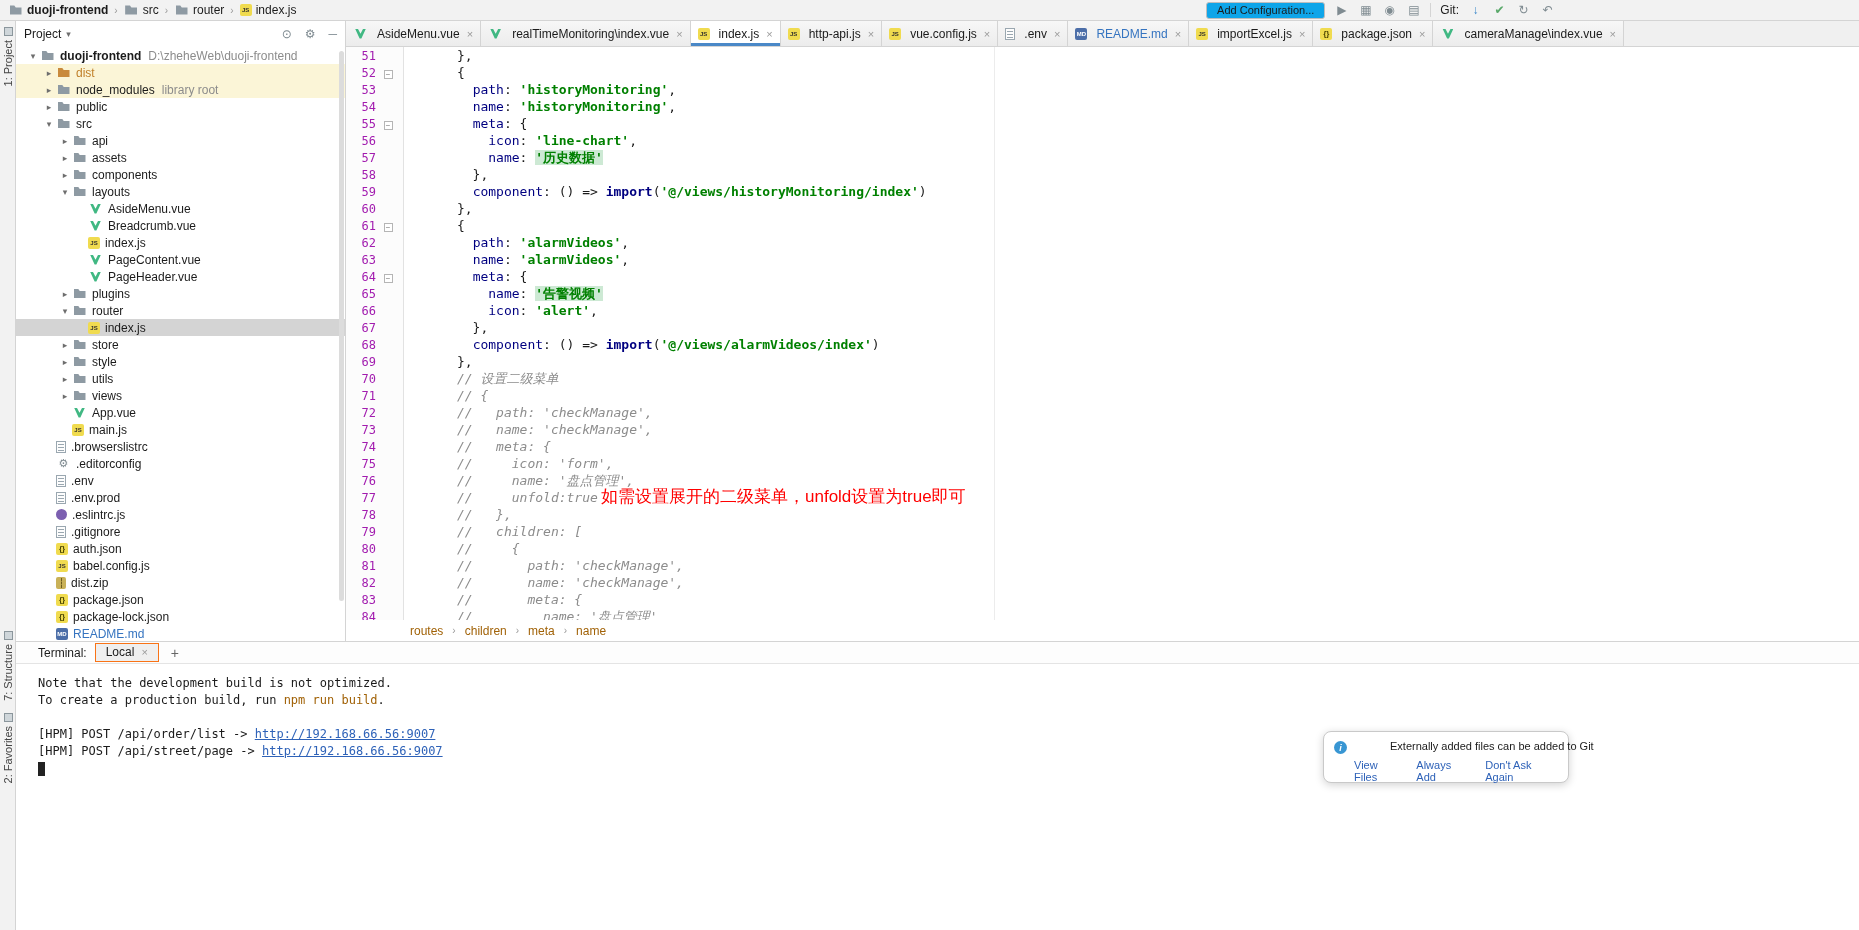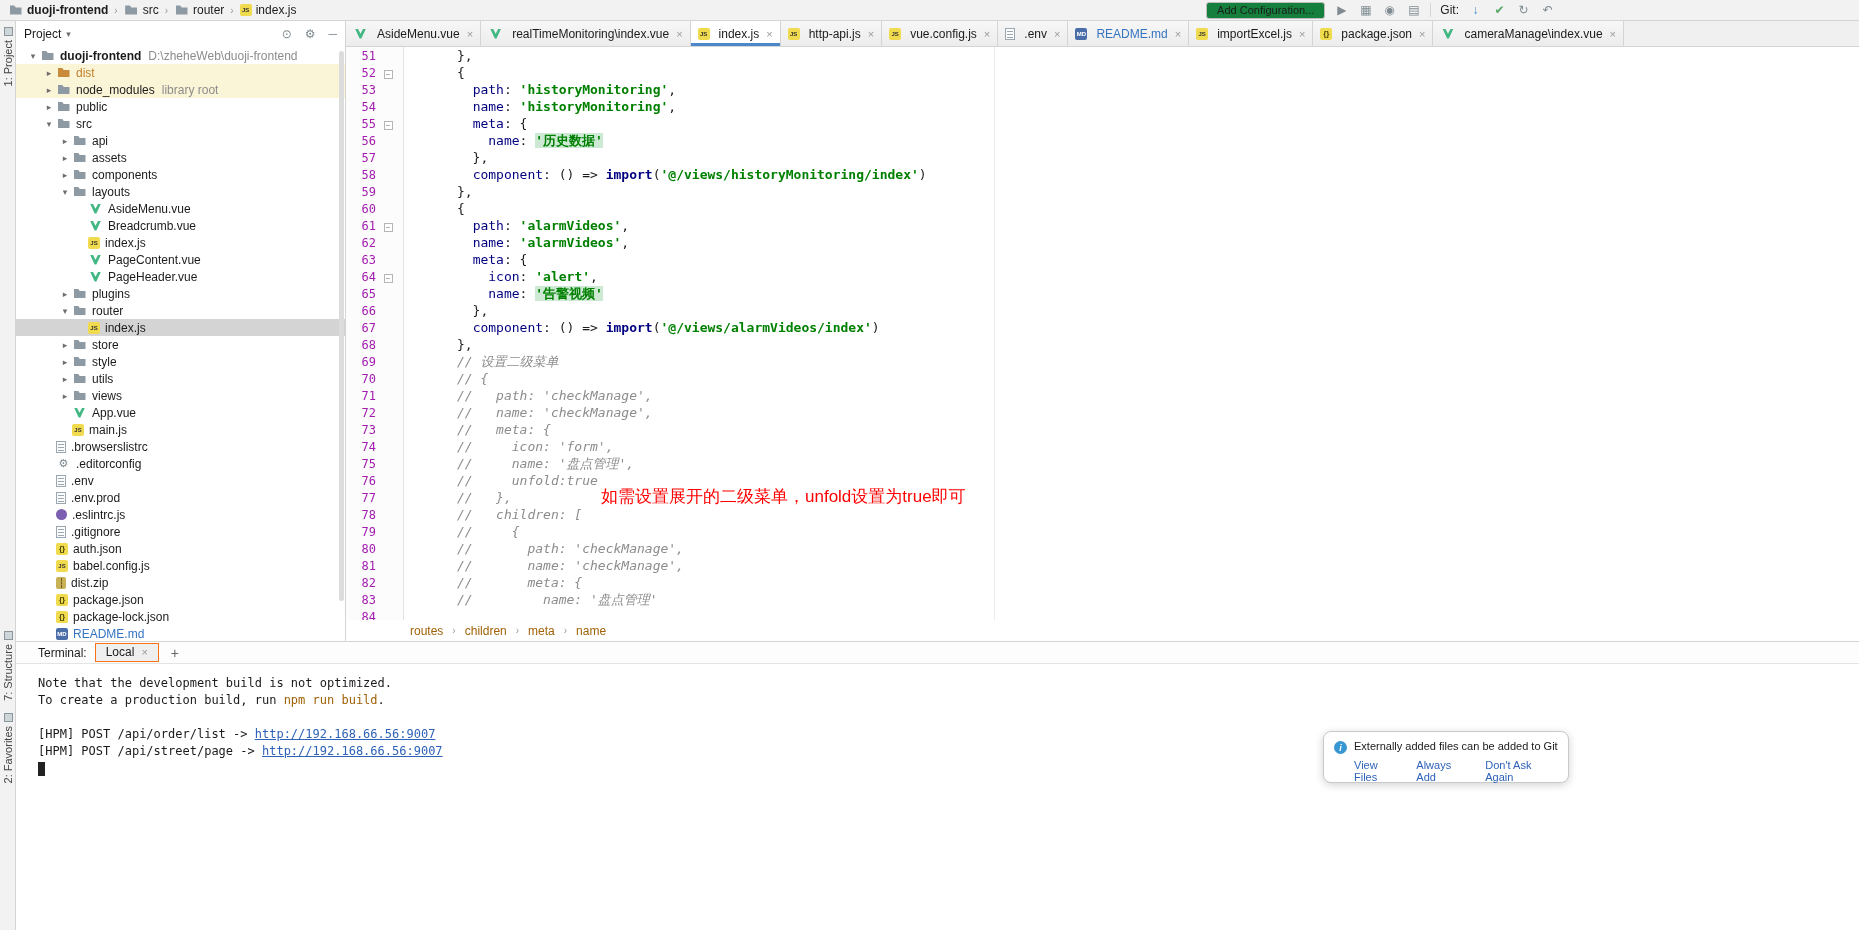--- a/index.html
+++ b/index.html
@@ -6,21 +6,21 @@
   html,body { width:1859px; height:930px; overflow:hidden; }
   body { font-family:"Liberation Sans", sans-serif; font-size:12px; color:#1b1b1b; background:#fff; position:relative; }
   .bold { font-weight:bold; }
 
   
   #topbar { position:absolute; left:0; top:0; width:1859px; height:21px; background:#f2f2f2; border-bottom:1px solid #d4d4d4; display:flex; align-items:center; justify-content:space-between; padding:0 6px; }
   #nav-crumbs { display:flex; align-items:center; gap:3px; }
   .crumb { display:flex; align-items:center; gap:4px; padding:0 2px; }
   .crumb-sep { color:#9a9a9a; font-size:10px; padding:0 1px; }
   #topbar-right { display:flex; align-items:center; gap:9px; margin-right:298px; }
-  #add-config { height:17px; font-size:11px; padding:0 10px; border:1px solid #bdbdbd; border-radius:3px; background:#15803d; color:#1b1b1b; font-family:"Liberation Sans",sans-serif; }
+  #add-config { height:17px; font-size:11px; padding:0 10px; border:1px solid #bdbdbd; border-radius:3px; background:#0ea5e9; color:#1b1b1b; font-family:"Liberation Sans",sans-serif; }
   .tb-icon { color:#7f8b91; font-size:12px; width:15px; text-align:center; display:inline-block; }
   .tb-icon.blue { color:#3a87c9; }
   .tb-icon.green { color:#59a869; }
   .tb-sep { width:1px; height:14px; background:#d4d4d4; }
   #git-label { color:#1b1b1b; }
 
   
   #leftstrip { position:absolute; left:0; top:21px; width:16px; height:909px; background:#f2f2f2; border-right:1px solid #d4d4d4; }
   .stripe-btn { position:absolute; left:0; width:16px; display:flex; flex-direction:column; align-items:center; gap:4px; color:#444; font-size:11px; }
   .stripe-ic { width:9px; height:9px; border:1px solid #8b969c; background:#cfd6da; }
@@ -93,21 +93,21 @@
   .term-line { height:17px; white-space:pre; }
   .tk-t { color:#1b1b1b; }
   .tk-cmd { color:#a16207; }
   .tk-link { color:#2e62b8; text-decoration:underline; }
   .term-cursor { width:7px; height:14px; background:#222; margin-top:2px; }
 
   
   #notification { position:absolute; left:1323px; top:731px; width:246px; height:52px; background:#fff; border:1px solid #c9c9c9; border-radius:8px; box-shadow:0 2px 8px rgba(0,0,0,.18); padding:8px 10px 6px; }
   .notif-row1 { display:flex; align-items:flex-start; gap:7px; }
   #notif-icon { width:13px; height:13px; border-radius:50%; background:#3896d3; color:#fff; font-size:9px; font-weight:bold; font-style:italic; display:flex; align-items:center; justify-content:center; flex:none; margin-top:1px; }
-  #notif-msg { font-size:11px; white-space:nowrap; }
+  #notif-msg { font-size:11px; white-space:nowrap;margin-left:36px; }
   #notif-actions { display:flex; gap:15px; margin:5px 0 0 20px; }
   .notif-action { color:#2e62b8; font-size:11px; }
 </style>
 </head>
 <body>
 
 <header id="topbar">
   <div id="nav-crumbs">
       <span class="crumb bold">
         <span class="ic ic-folder"></span>
@@ -542,30 +542,31 @@
           <span class="gnum">84</span>
           <span class="fold"></span>
         </div>
       </div>
     <div id="code">
         <div class="line"><span class="tk-p">      },</span></div>
         <div class="line"><span class="tk-p">      {</span></div>
         <div class="line"><span class="tk-p">        </span><span class="tk-k">path</span><span class="tk-p">: </span><span class="tk-s">'historyMonitoring'</span><span class="tk-p">,</span></div>
         <div class="line"><span class="tk-p">        </span><span class="tk-k">name</span><span class="tk-p">: </span><span class="tk-s">'historyMonitoring'</span><span class="tk-p">,</span></div>
         <div class="line"><span class="tk-p">        </span><span class="tk-k">meta</span><span class="tk-p">: {</span></div>
+        <div class="line"><span class="tk-p">          </span><span class="tk-k">icon</span><span class="tk-p">: </span><span class="tk-s">'line-chart'</span><span class="tk-p">,</span></div>
         <div class="line"><span class="tk-p">          </span><span class="tk-k">name</span><span class="tk-p">: </span><span class="tk-sh">'历史数据'</span></div>
         <div class="line"><span class="tk-p">        },</span></div>
         <div class="line"><span class="tk-p">        </span><span class="tk-k">component</span><span class="tk-p">: () =&gt; </span><span class="tk-i">import</span><span class="tk-p">(</span><span class="tk-s">'@/views/historyMonitoring/index'</span><span class="tk-p">)</span></div>
         <div class="line"><span class="tk-p">      },</span></div>
         <div class="line"><span class="tk-p">      {</span></div>
         <div class="line"><span class="tk-p">        </span><span class="tk-k">path</span><span class="tk-p">: </span><span class="tk-s">'alarmVideos'</span><span class="tk-p">,</span></div>
         <div class="line"><span class="tk-p">        </span><span class="tk-k">name</span><span class="tk-p">: </span><span class="tk-s">'alarmVideos'</span><span class="tk-p">,</span></div>
         <div class="line"><span class="tk-p">        </span><span class="tk-k">meta</span><span class="tk-p">: {</span></div>
+        <div class="line"><span class="tk-p">          </span><span class="tk-k">name</span><span class="tk-p">: </span><span class="tk-sh">'告警视频'</span></div>
         <div class="line"><span class="tk-p">          </span><span class="tk-k">icon</span><span class="tk-p">: </span><span class="tk-s">'alert'</span><span class="tk-p">,</span></div>
-        <div class="line"><span class="tk-p">          </span><span class="tk-k">name</span><span class="tk-p">: </span><span class="tk-sh">'告警视频'</span></div>
         <div class="line"><span class="tk-p">        },</span></div>
         <div class="line"><span class="tk-p">        </span><span class="tk-k">component</span><span class="tk-p">: () =&gt; </span><span class="tk-i">import</span><span class="tk-p">(</span><span class="tk-s">'@/views/alarmVideos/index'</span><span class="tk-p">)</span></div>
         <div class="line"><span class="tk-p">      },</span></div>
         <div class="line"><span class="tk-c">      // 设置二级菜单</span></div>
         <div class="line"><span class="tk-c">      // {</span></div>
         <div class="line"><span class="tk-c">      //   path: 'checkManage',</span></div>
         <div class="line"><span class="tk-c">      //   name: 'checkManage',</span></div>
         <div class="line"><span class="tk-c">      //   meta: {</span></div>
         <div class="line"><span class="tk-c">      //     icon: 'form',</span></div>
         <div class="line"><span class="tk-c">      //     name: '盘点管理',</span></div>

